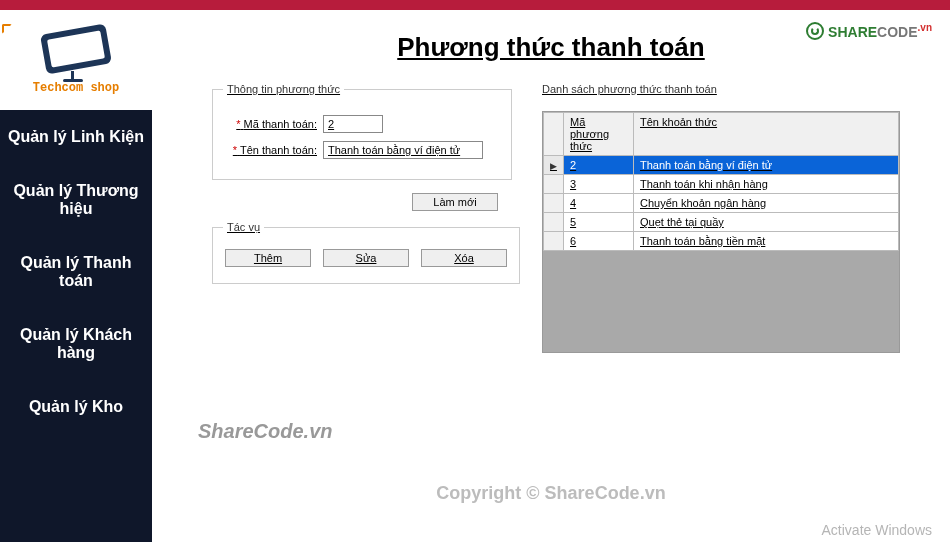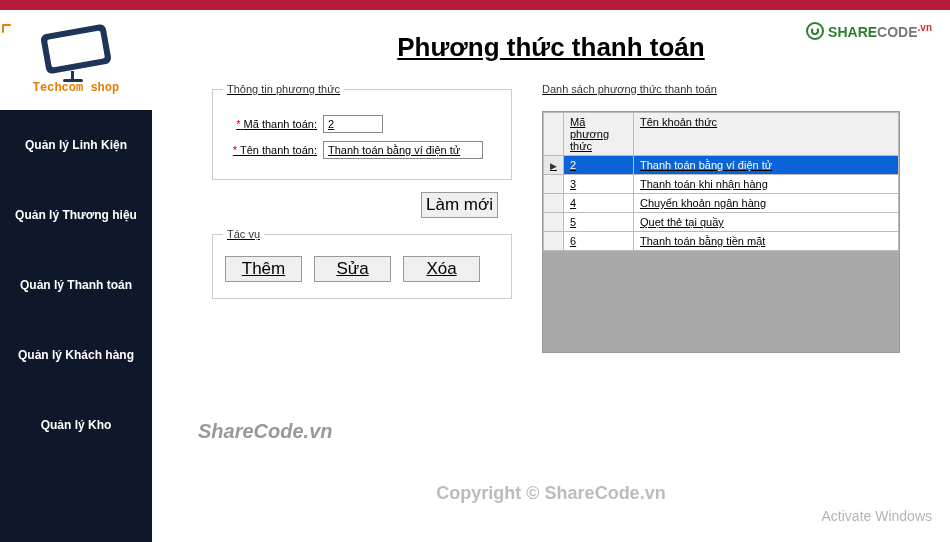--- a/index.html
+++ b/index.html
@@ -79,24 +79,24 @@
   }
   .shop-name {
     color: #e67e00;
     font-family: "Courier New", monospace;
     font-size: 12px;
     font-weight: bold;
     margin-top: 6px;
   }
   .sidebar-item {
     color: #fff;
-    font-size: 12px;
+    font-size: 16px;
     font-weight: bold;
     text-align: center;
-    padding: 28px 4px;
+    padding: 18px 4px;
     cursor: pointer;
   }
   .main {
     flex: 1;
     position: relative;
     background: #fff;
     padding: 0 20px;
     text-decoration: underline;
   }
   .page-title {
@@ -137,23 +137,23 @@
   }
   .req { color: #c00; }
   .form-row input[type="text"] {
     font-size: 11px;
     padding: 2px 4px;
     border: 1px solid #888;
   }
   .input-sm { width: 60px; }
   .input-lg { width: 160px; }
   .btn {
-    font-size: 17px;
+    font-size: 11px;
     padding: 2px 0;
-    width: 77px;
+    width: 86px;
     background: #efefef;
     border: 1px solid #999;
     cursor: pointer;
   }
   .refresh-row {
     text-align: right;
     padding-right: 14px;
     margin: 6px 0 10px 0;
   }
   .actions-row {
@@ -217,21 +217,21 @@
     transform: translateX(-50%);
     bottom: 38px;
     color: #bcbcbc;
     font-size: 18px;
     font-weight: bold;
     pointer-events: none;
   }
   .activate {
     position: absolute;
     right: 18px;
-    bottom: 18px;
+    bottom: 4px;
     color: #b5b5b5;
     font-size: 14px;
     pointer-events: none;
   }
   .sharecode-logo {
     position: absolute;
     top: 12px;
     right: 18px;
     display: flex;
     align-items: center;

